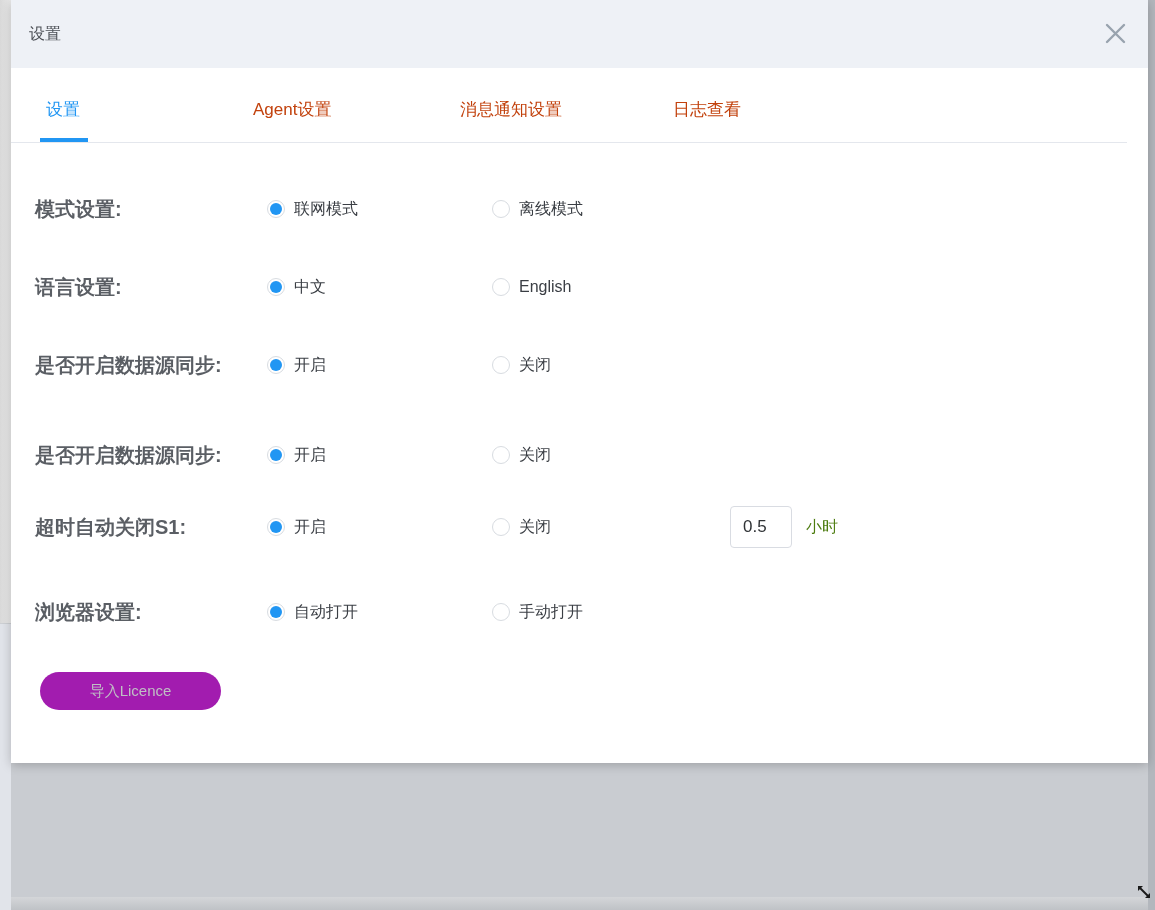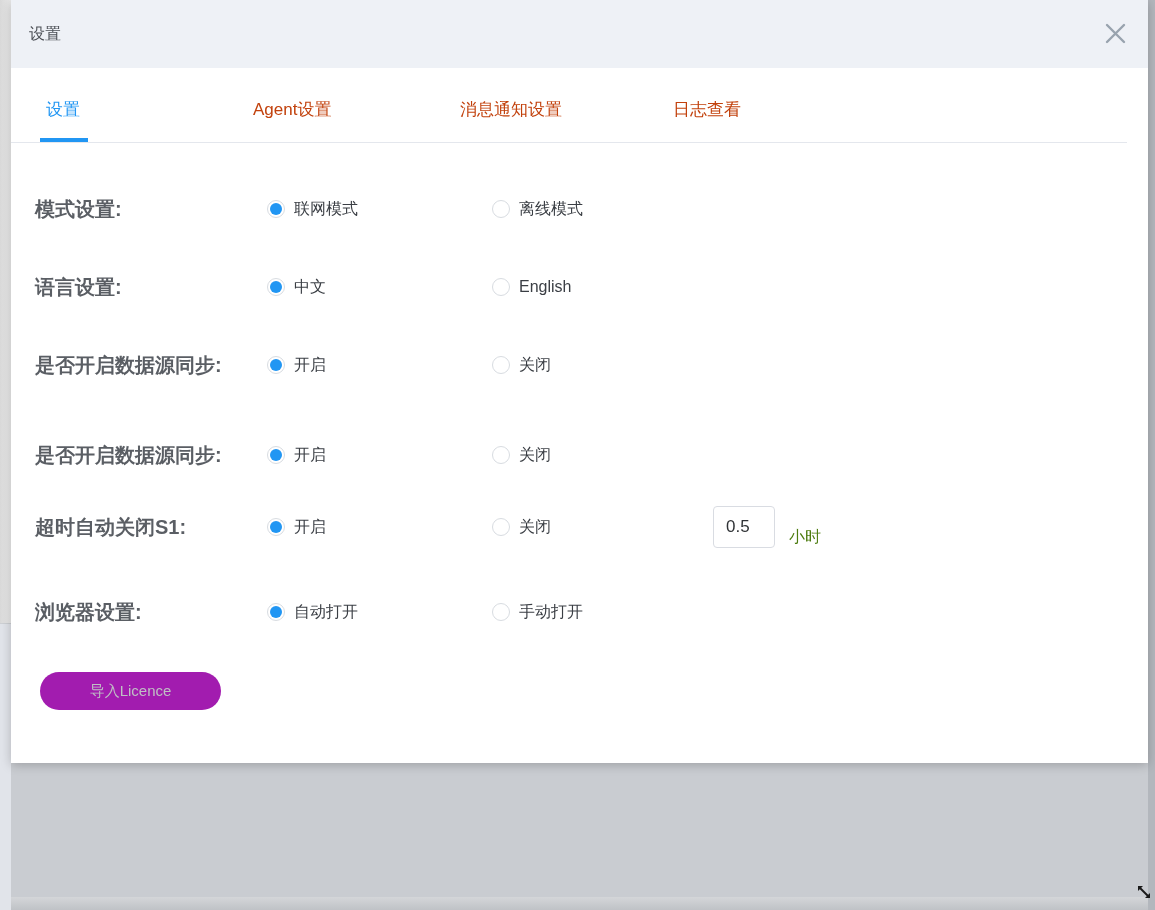--- a/index.html
+++ b/index.html
@@ -39,21 +39,21 @@
   .row-label{position:absolute;left:24px;top:0;font-size:20px;color:#5a5e64;line-height:22px;white-space:nowrap;font-weight:bold;}
   .option{position:absolute;top:0;height:22px;display:flex;align-items:center;cursor:pointer;white-space:nowrap;}
   .option.opt1{left:256px;}
   .option.opt2{left:481px;}
   .option .opt-text{font-size:16px;color:#3a3e44;margin-left:9px;text-align:right;}
   .radio{width:18px;height:18px;border-radius:50%;border:1px solid #d8dce1;background:#fff;
     box-sizing:border-box;position:relative;flex:none;}
   .radio.checked::after{content:"";position:absolute;left:2px;top:2px;width:12px;height:12px;
     border-radius:50%;background:#2196f3;}
 
-  .extra{position:absolute;left:702px;top:-10px;height:42px;display:flex;align-items:flex-end;}
+  .extra{position:absolute;left:719px;top:-10px;height:42px;display:flex;align-items:center;}
   .hours-input{width:62px;height:42px;box-sizing:border-box;border:1px solid #d9dce2;border-radius:4px;
     font-size:17px;color:#303336;padding:0 4px 0 12px;outline:none;background:#fff;
     font-family:"Liberation Sans","DejaVu Sans",sans-serif;}
   .unit{margin-left:14px;font-size:16px;color:#4d7c0f;}
 
   
   .import-btn{position:absolute;left:29px;top:672px;width:181px;height:38px;border:none;
     border-radius:19px;background:#a21caf;color:#bfc0c4;font-size:15px;cursor:not-allowed;
     font-family:"Liberation Sans","DejaVu Sans",sans-serif;}
 

